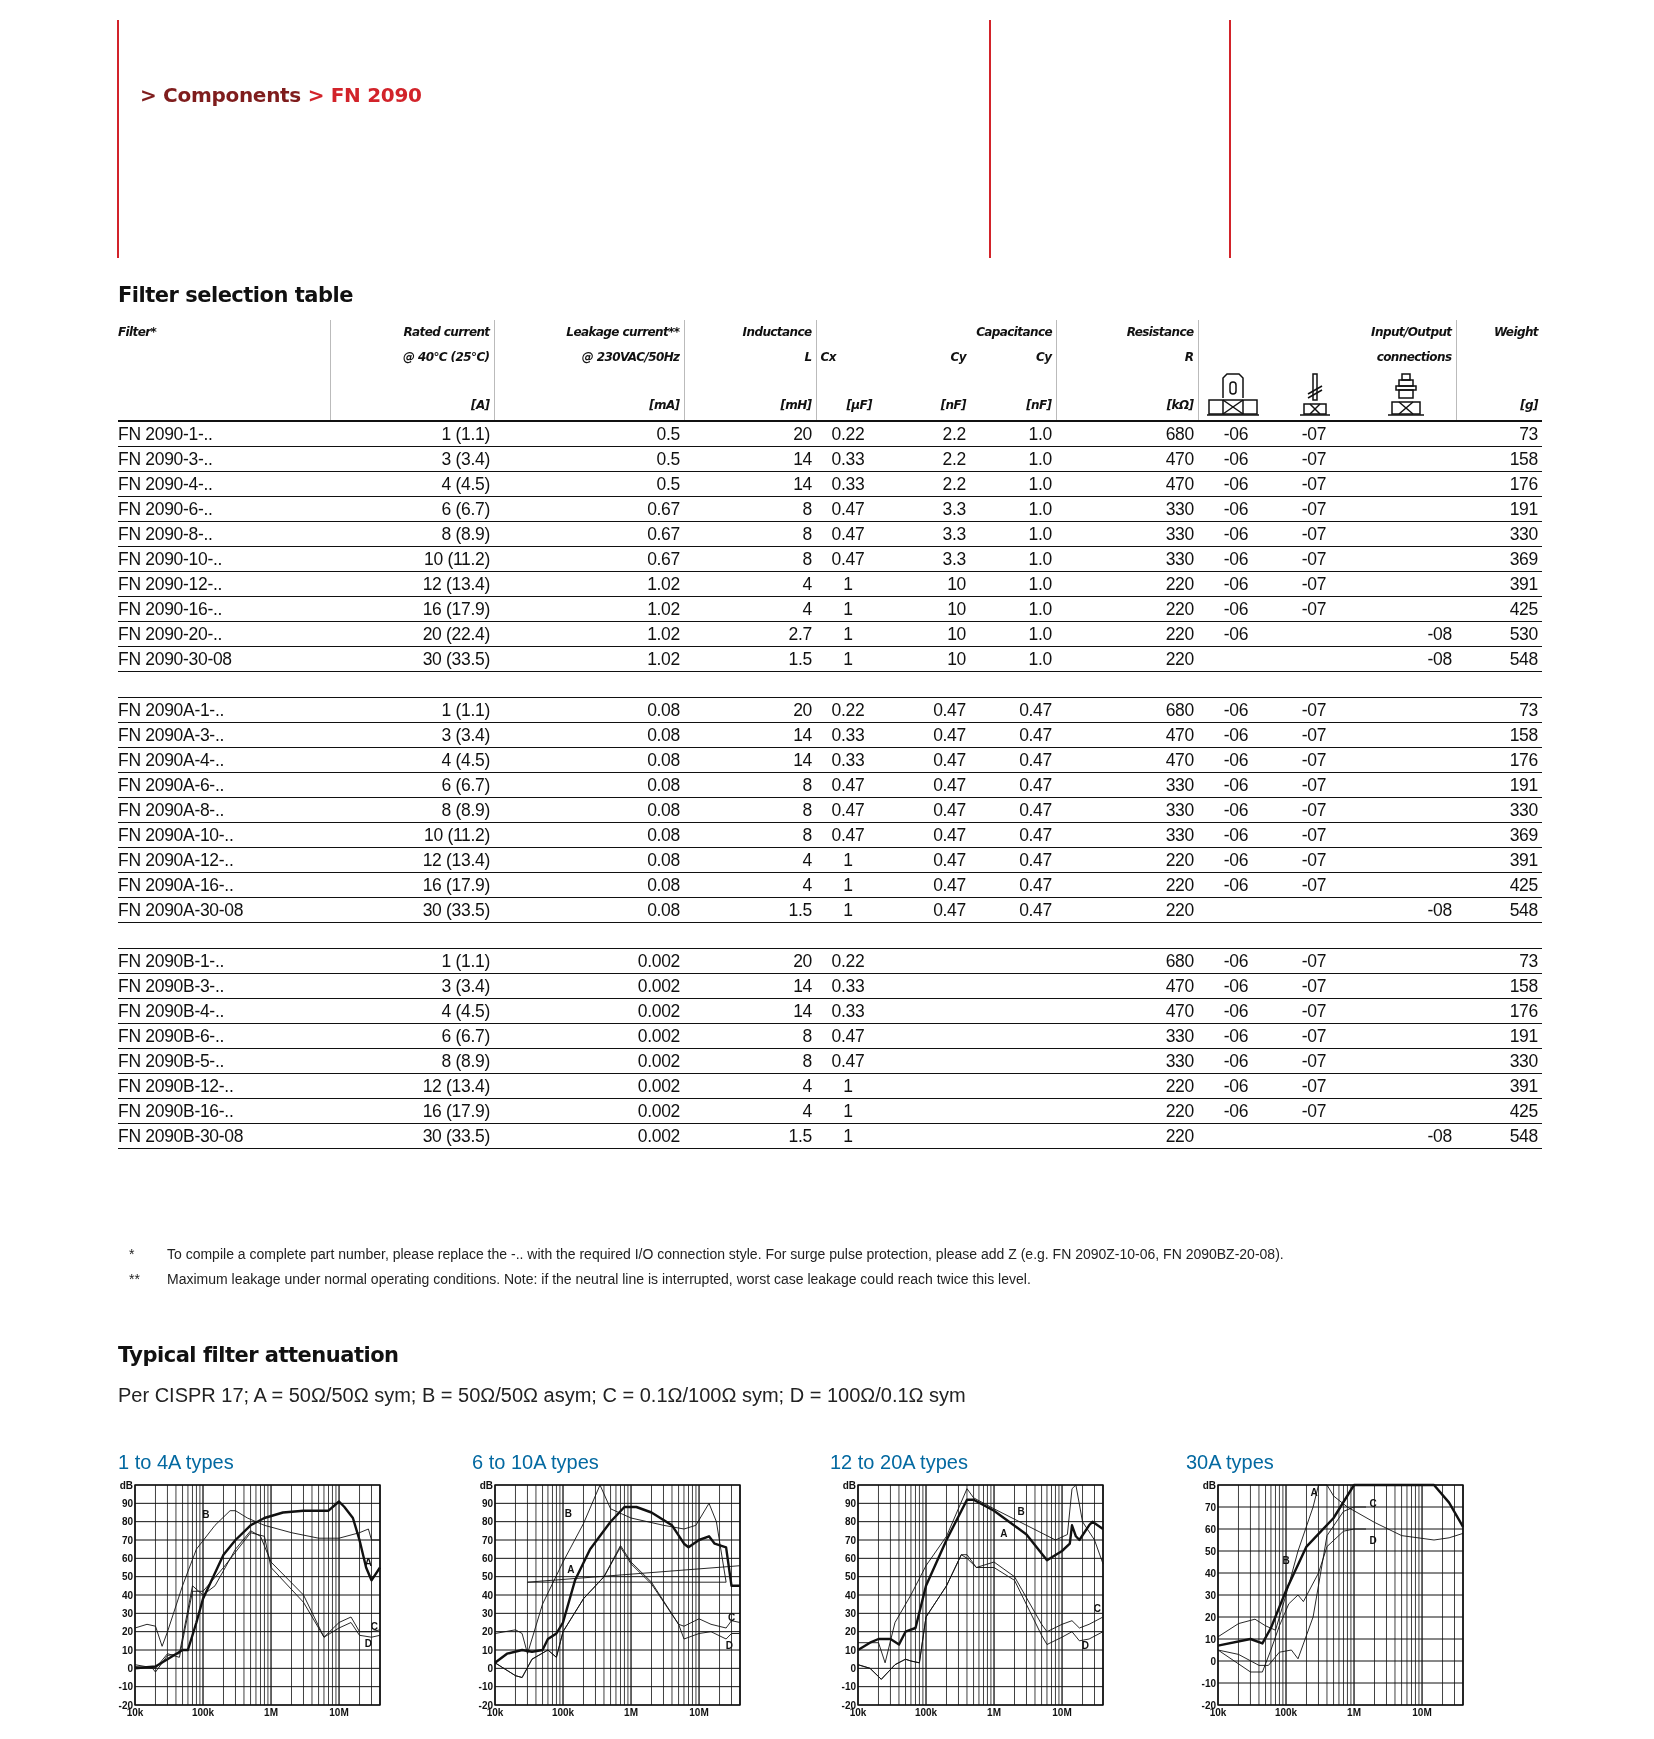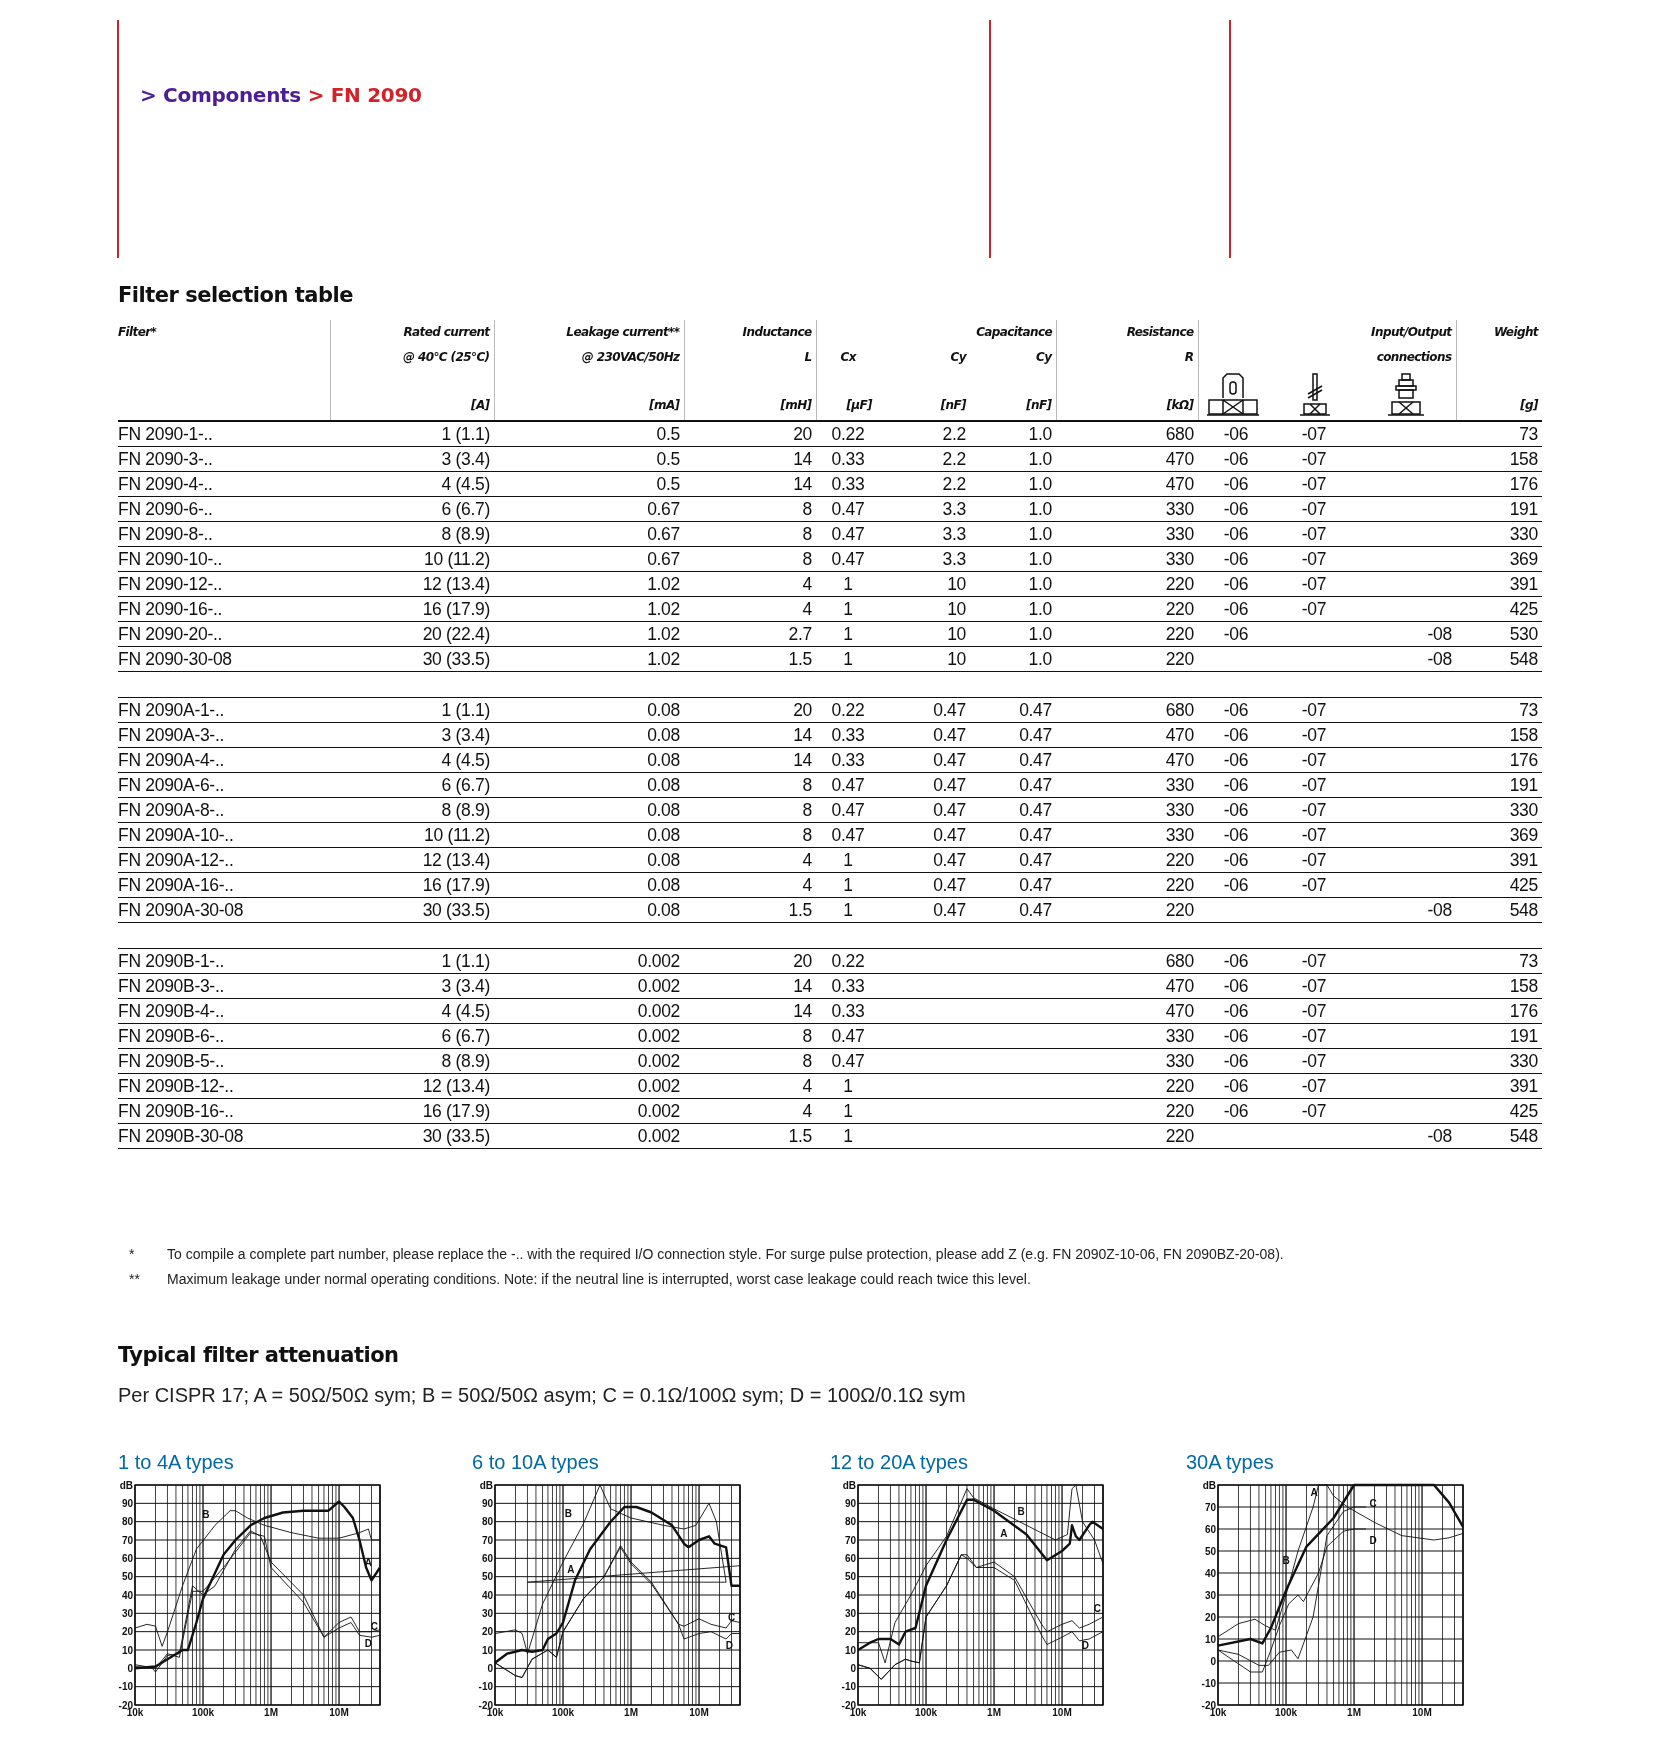--- a/index.html
+++ b/index.html
@@ -1,19 +1,19 @@
 <!DOCTYPE html>
 <html><head>
 <meta charset="utf-8">
 <style>
   html,body{margin:0;padding:0;background:#fff;}
   body{width:1654px;height:1739px;position:relative;font-family:"Liberation Sans",sans-serif;color:#111;overflow:hidden;}
   .vline{position:absolute;top:20px;width:2px;height:238px;background:#d2232a;}
   .crumb{position:absolute;left:140px;top:83px;font-size:20px;font-weight:bold;font-family:"DejaVu Sans",sans-serif;letter-spacing:-0.3px;}
-  .crumb .c1{color:#4c1d95;}
+  .crumb .c1{color:#7f1d1d;}
   .crumb .c2{color:#d2232a;}
   .h2{position:absolute;left:118px;font-size:21px;font-weight:bold;font-family:"DejaVu Sans",sans-serif;letter-spacing:-0.5px;}
   table.sel{position:absolute;left:118px;top:320px;border-collapse:collapse;font-family:"Liberation Sans",sans-serif;font-size:17.5px;letter-spacing:-0.3px;}
   table.sel th{font-weight:bold;font-family:"DejaVu Sans",sans-serif;font-size:12px;vertical-align:top;text-align:right;padding:0 4px 0 4px;height:100px;position:relative;letter-spacing:-0.6px;line-height:25px;font-style:italic;}
   table.sel th .unit{position:absolute;right:4px;bottom:2px;font-weight:bold;}
   table.sel th.vsep{border-right:1px solid #bbb;}
   table.sel thead tr{border-bottom:2px solid #111;}
   table.sel td{height:24px;padding:0 4px;text-align:right;border-bottom:1px solid #111;white-space:nowrap;line-height:24px;}
   table.sel td.name{text-align:left;padding-left:0;}
   table.sel td.ctr{text-align:center;}
@@ -66,21 +66,21 @@
       <th class="vsep">
         <div>Leakage current**</div>
         <div>@ 230VAC/50Hz</div>
         <span class="unit">[mA]</span>
       </th>
       <th class="vsep">
         <div>Inductance</div>
         <div>L</div>
         <span class="unit">[mH]</span>
       </th>
-      <th style="text-align:center">
+      <th style="text-align:left">
         <div>&nbsp;</div>
         <div>Cx</div>
         <span class="unit" style="right:8px">[µF]</span>
       </th>
       <th colspan="1" style="overflow:visible">
         <div style="position:absolute;right:-82px;top:0;white-space:nowrap">Capacitance</div>
         <div>&nbsp;</div>
         <div>Cy</div>
         <span class="unit">[nF]</span>
       </th>

